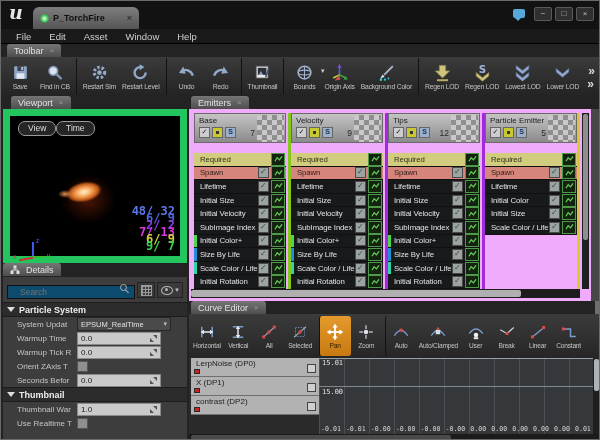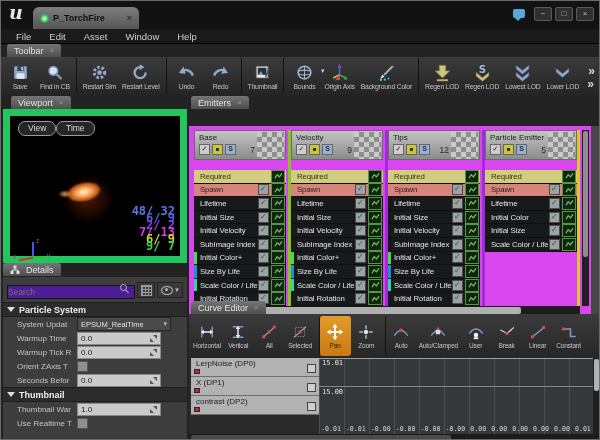--- a/index.html
+++ b/index.html
@@ -59,22 +59,22 @@
   .giz-z{left:22px;top:126px;width:2px;height:15px;background:#3a5af0;}
   .giz-y{left:22px;top:140px;width:13px;height:2px;background:#30c030;}
   .giz-x{left:9px;top:142px;width:14px;height:2px;background:#d03030;transform:rotate(-10deg);}
   .giz-lab{position:absolute;font-size:6.5px;line-height:6px;}
   .vp-counts{right:5px;bottom:6px;text-align:right;font-family:"DejaVu Sans Mono",monospace;}
   .vp-count{font-size:12px;line-height:7px;font-weight:bold;}
   
   #details-body{left:2px;top:276px;width:184px;height:164px;background:#3d3d3d;box-sizing:border-box;}
   .search-row{display:flex;gap:2px;padding:4px 4px 3px 4px;align-items:center;}
   .search-wrap{position:relative;flex:1;}
-  .search-input{width:100%;height:14px;background:#4c1d95;border:1px solid #121212;color:#9a9a9a;
-                font-size:8.5px;padding:0 14px 0 0;box-sizing:border-box;font-family:"Liberation Sans",sans-serif;}
+  .search-input{width:100%;height:14px;background:#0c4a6e;border:1px solid #121212;color:#9a9a9a;
+                font-size:8.5px;padding:0 14px 0 12px;box-sizing:border-box;font-family:"Liberation Sans",sans-serif;}
   .mag{position:absolute;right:8px;top:3px;width:5px;height:5px;border:1.3px solid #b5b5b5;border-radius:50%;}
   .mag::after{content:"";position:absolute;width:4px;height:1.3px;background:#b5b5b5;transform:rotate(45deg);left:4px;top:5.5px;}
   .mini-btn{height:14px;background:#3a3a3a;border:1px solid #222;display:flex;align-items:center;justify-content:center;gap:2px;}
   .grid-ic{width:9px;height:9px;border:1px solid #9a9a9a;
      background-image:linear-gradient(#9a9a9a 1px,transparent 1px),linear-gradient(90deg,#9a9a9a 1px,transparent 1px);
      background-size:3px 3px;}
   .eye-ic{width:10px;height:7px;border:1px solid #b5b5b5;border-radius:50%;position:relative;}
   .eye-ic::after{content:"";position:absolute;left:3px;top:1.5px;width:3px;height:3px;background:#b5b5b5;border-radius:50%;}
   .dd8{font-size:7px;color:#bbb;}
   .cat{height:13px;background:#2c2c2c;border-top:1px solid #1c1c1c;border-bottom:1px solid #1c1c1c;
@@ -89,21 +89,21 @@
   .ctl-in{display:none;width:76px;height:11px;background:#cacaca;border:1px solid #8a8a8a;color:#1b1b1b;
           font-size:8px;align-items:center;justify-content:space-between;padding:0 3px;}
   .is-in .ctl-in{display:flex;}
   .ctl-cb{display:none;width:9px;height:9px;background:#8f8f8f;border:1px solid #555;}
   .is-cb .ctl-cb{display:block;}
   .exp{position:relative;width:7px;height:7px;}
   .exp::before{content:"";position:absolute;right:0;top:0;border-left:4px solid transparent;border-top:4px solid #555;}
   .exp::after{content:"";position:absolute;left:0;bottom:0;border-right:4px solid transparent;border-bottom:4px solid #555;}
   #details-scroll{right:0px;top:282px;width:4px;height:60px;background:#6e6e6e;border-radius:2px;}
   
-  #emitters-body{left:188px;top:108px;width:412px;height:192px;background:#d946ef;margin-top:17px;}
+  #emitters-body{left:188px;top:108px;width:412px;height:192px;background:#f0abfc;}
   #em-right-margin{right:0;top:0;width:10px;height:100%;background:#474747;}
   #em-vscroll{left:393px;top:4px;width:7px;height:176px;background:#202020;}
   #em-vscroll .thumb{position:absolute;left:1px;top:1px;width:5px;height:126px;background:#8f8f8f;border-radius:2px;}
   #em-hscroll{left:2px;top:180px;width:389px;height:9px;background:#1d1d1d;}
   #em-hscroll .thumb{position:absolute;left:0;top:1px;width:330px;height:7px;background:#b0b0b0;border-radius:2px;}
   #em-cols{left:2px;top:4px;display:flex;gap:2px;}
   .ecol{display:flex;height:176px;}
   .estrip{width:3px;height:176px;background:transparent;}
   .accent-green{background:var(--accent-green);}
   .accent-purple{background:var(--accent-purple);}

